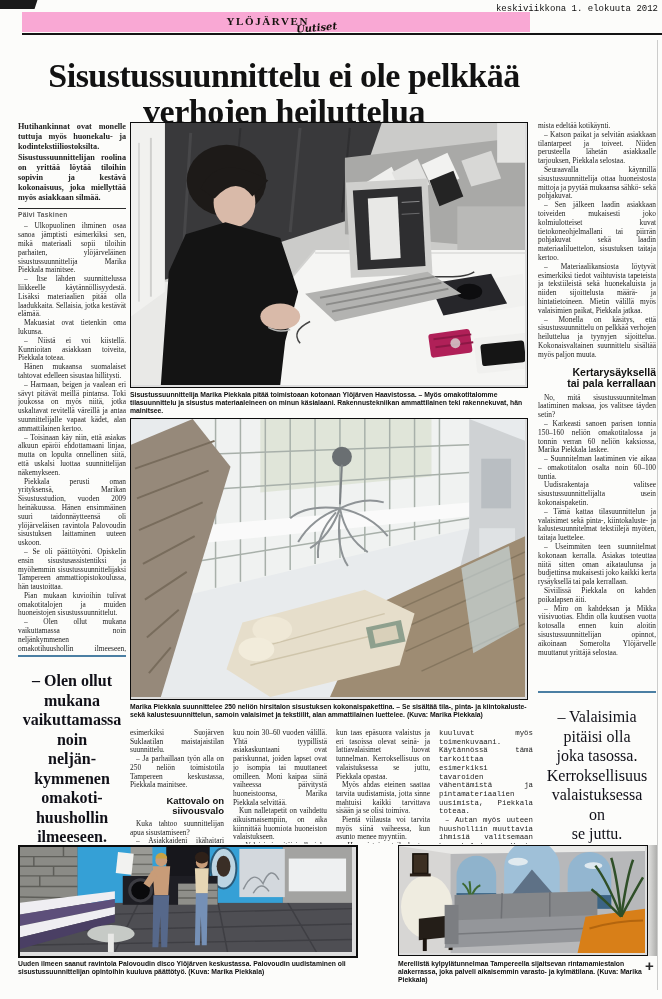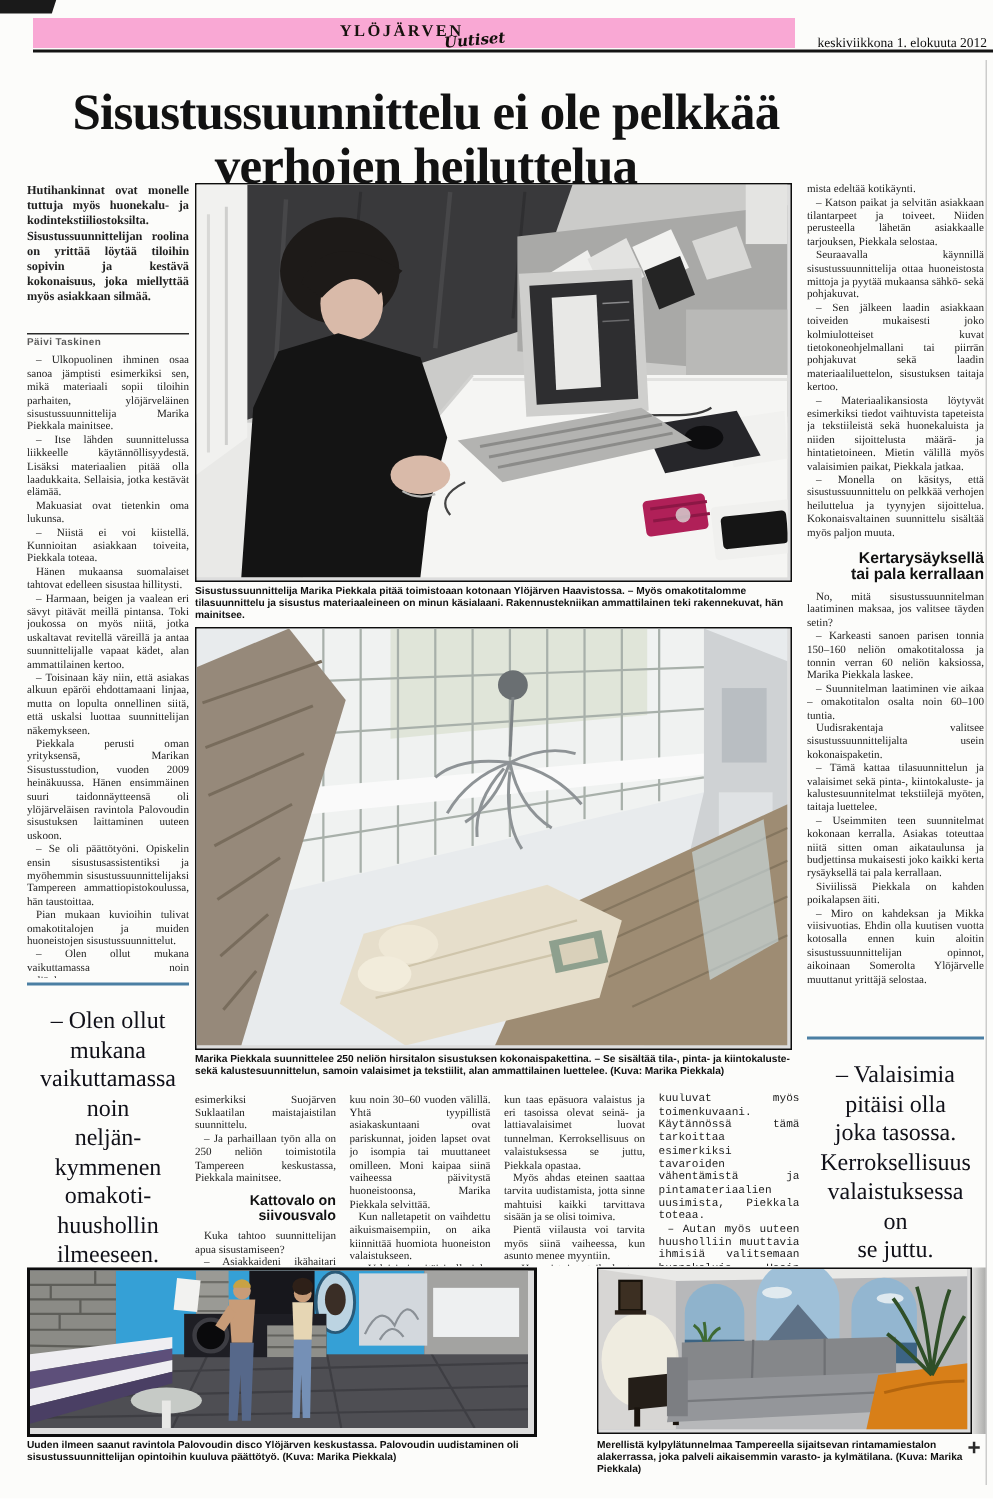--- a/index.html
+++ b/index.html
@@ -2,40 +2,40 @@
 <html><head>
 <meta charset="utf-8">
 <style>
   html,body{margin:0;padding:0;background:#ffffff;}
   .page{position:relative;width:662px;height:999px;background:#fcfcfa;font-family:"Liberation Serif",serif;color:#1c1c1c;overflow:hidden;}
 
   .corner-mark{position:absolute;left:-4px;top:0;width:40px;height:9px;background:#1a1a1a;transform:skewX(-18deg);}
   .masthead-bar{position:absolute;left:22px;top:12px;width:508px;height:20px;background:#f9a8d4;}
   .paper-title{position:absolute;left:50%;top:3px;transform:translateX(-60%);font-weight:bold;font-size:11px;letter-spacing:1.6px;color:#16130f;white-space:nowrap;}
   .paper-script{position:absolute;left:54%;top:10px;font-family:"DejaVu Serif",serif;font-style:italic;font-weight:bold;font-size:10px;transform:rotate(-5deg);color:#120f0b;}
-  .dateline{position:absolute;right:4px;top:23px;font-family:Liberation Serif, serif;font-size:9px;color:#0f0f0f;}
+  .dateline{position:absolute;right:4px;top:4px;font-family:Liberation Mono, monospace;font-size:9px;color:#0f0f0f;}
   .header-rule{position:absolute;left:22px;right:0;top:33px;height:2px;background:#141414;}
 
   .headline{position:absolute;left:0;width:544px;top:46px;margin:12px;text-align:center;font-size:34px;line-height:36px;font-weight:bold;letter-spacing:-0.5px;color:#121212;}
 
   .col{position:absolute;top:122px;overflow:hidden;text-align:justify;font-size:7.4px;line-height:8.8px;color:#222;}
   .col p{margin:0;text-indent:6px;}
   .col p.cont{text-indent:0;}
   .col-left{left:18px;width:108px;height:530px;}
   .col-right{left:538px;width:118px;height:566px;}
 
-  .lead{font-weight:bold;font-size:8.2px;line-height:10.2px;text-indent:0 !important;border-bottom:1px solid #2a2a2a;padding-bottom:18px;}
+  .lead{font-weight:bold;font-size:8.2px;line-height:10.2px;text-indent:0 !important;border-bottom:1px solid #2a2a2a;padding-bottom:4px;}
   .byline{font-family:"Liberation Sans",sans-serif;font-size:6.6px;font-weight:bold;color:#5a5a5a;margin:2px 0 3px 0 !important;text-indent:0 !important;text-align:left;letter-spacing:0.3px;}
 
   .subhead{font-family:"Liberation Sans",sans-serif;font-weight:bold;text-align:right;text-indent:0 !important;color:#111;}
   .subhead.big{font-size:10.5px;line-height:11.5px;margin:7px 0 4px 0 !important;}
   .subhead.small{font-size:9.5px;line-height:10.5px;margin:6px 0 3px 0 !important;}
 
   .pull-quote{position:absolute;text-align:center;font-size:16px;line-height:19.5px;color:#101018;border-top:2px solid #4b7fa3;border-bottom:2px solid #4b7fa3;padding:14px 0;}
-  .pq-left{left:18px;top:655px;width:108px;}
+  .pq-left{left:18px;top:655px;width:108px;font-weight:bold;}
   .pq-right{left:538px;top:691px;width:118px;}
   .pull-quote span{display:block;}
 
   .photo{position:absolute;border:1px solid #0d0d0d;background:#ddd;overflow:hidden;}
   .photo svg{display:block;}
   #photo1{left:130px;top:122px;width:396px;height:264px;}
   #photo2{left:130px;top:418px;width:396px;height:280px;}
   #photo3{left:18px;top:845px;width:336px;height:109px;border-width:2px;}
   #photo4{left:398px;top:845px;width:248px;height:109px;}
 

